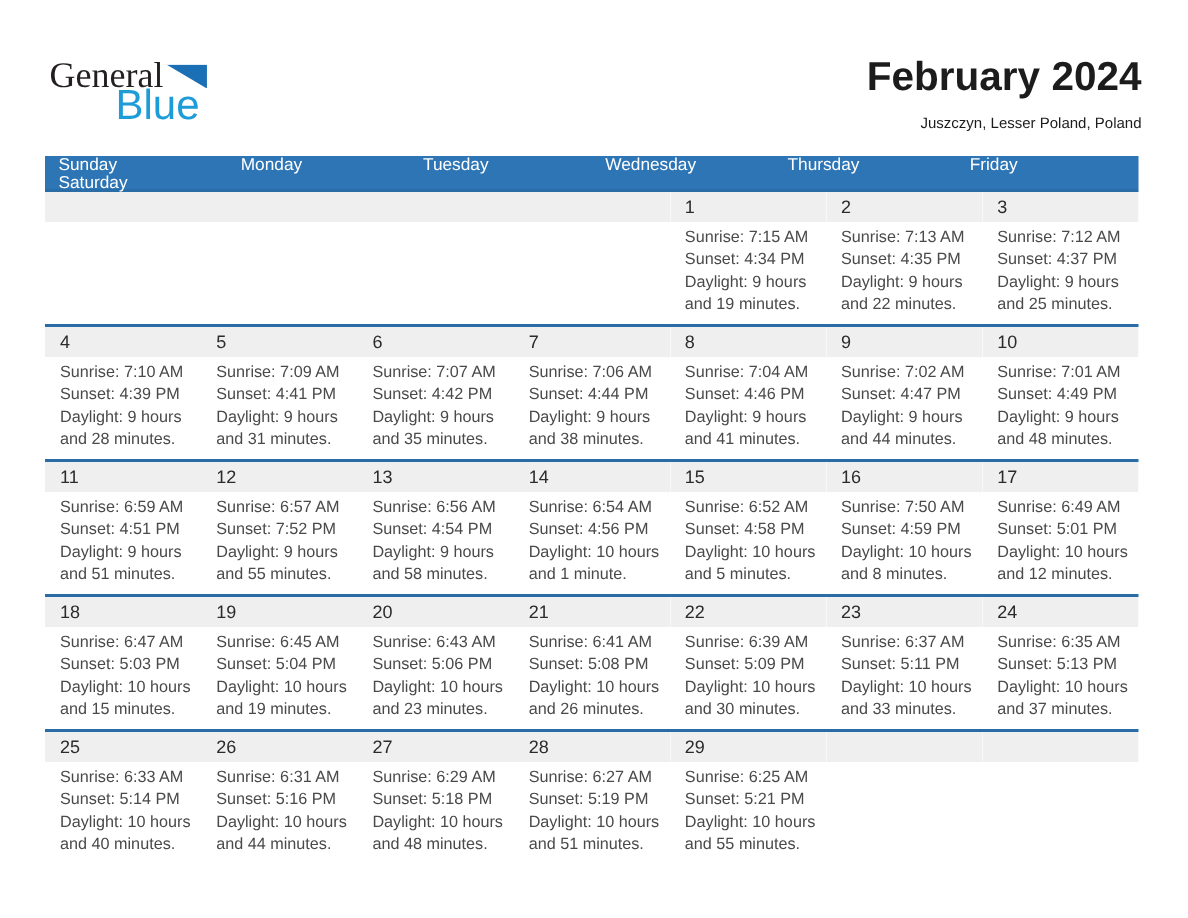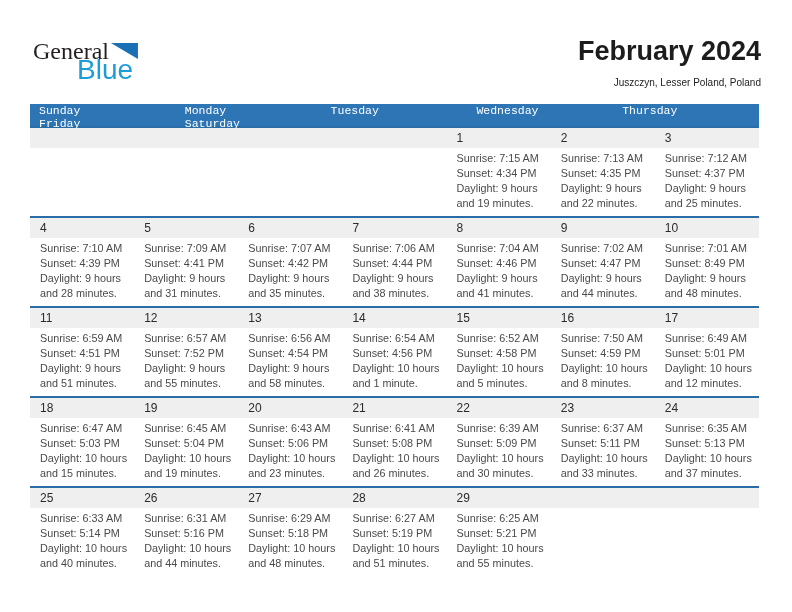--- a/index.html
+++ b/index.html
@@ -61,25 +61,24 @@
 
   
   .calendar {
     position: absolute;
     left: 30px;
     top: 104px;
     width: 729px;
   }
   .weekday-header {
     display: grid;
-    grid-template-columns: repeat(5, 1fr);
+    grid-template-columns: repeat(6, 1fr);
     background: var(--header-bar, #2e75b5);
     height: 22px;
     align-items: center;
-    font-family: Liberation Mono, monospace;
   }
   .weekday-header span {
     color: #ffffff;
     font-size: 11.5px;
     padding-left: 9px;
   }
   .week {
     display: grid;
     grid-template-columns: repeat(7, 1fr);
     border-top: 2px solid var(--row-border, #2a6ca6);
@@ -222,21 +221,21 @@
             <div>Sunrise: 7:02 AM</div>
             <div>Sunset: 4:47 PM</div>
             <div>Daylight: 9 hours</div>
             <div>and 44 minutes.</div>
           </div>
         </div>
         <div class="cell">
           <div class="strip">10</div>
           <div class="lines">
             <div>Sunrise: 7:01 AM</div>
-            <div>Sunset: 8:49 PM</div>
+            <div>Sunset: 4:49 PM</div>
             <div>Daylight: 9 hours</div>
             <div>and 48 minutes.</div>
           </div>
         </div>
       </div>
       <div class="week">
         <div class="cell">
           <div class="strip">11</div>
           <div class="lines">
             <div>Sunrise: 6:59 AM</div>

